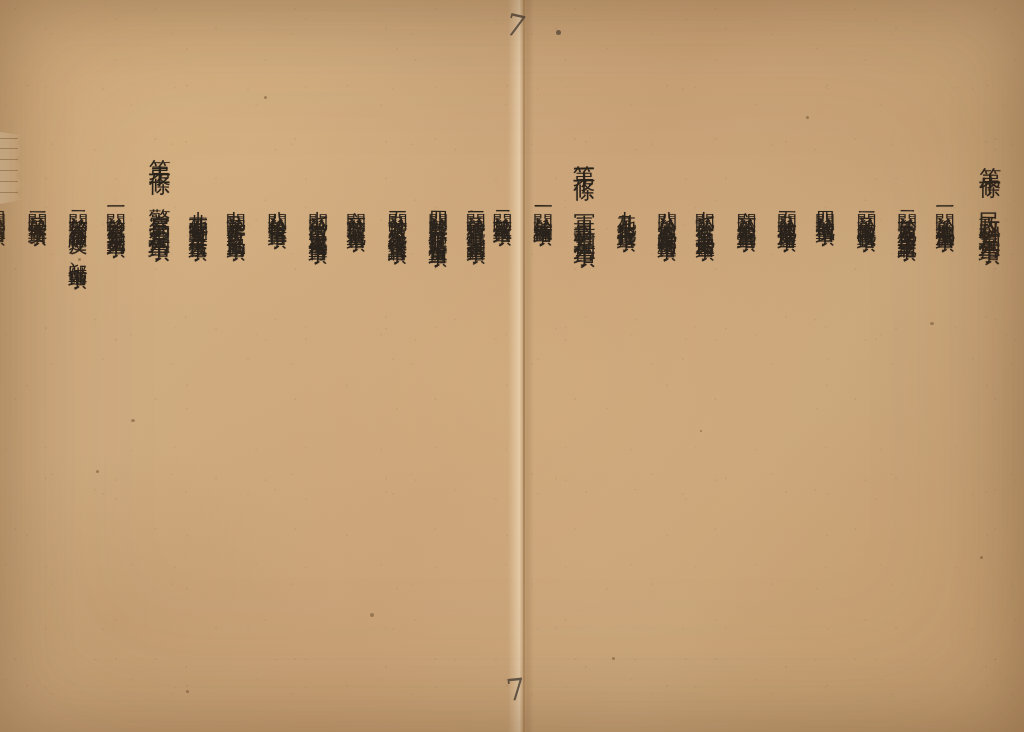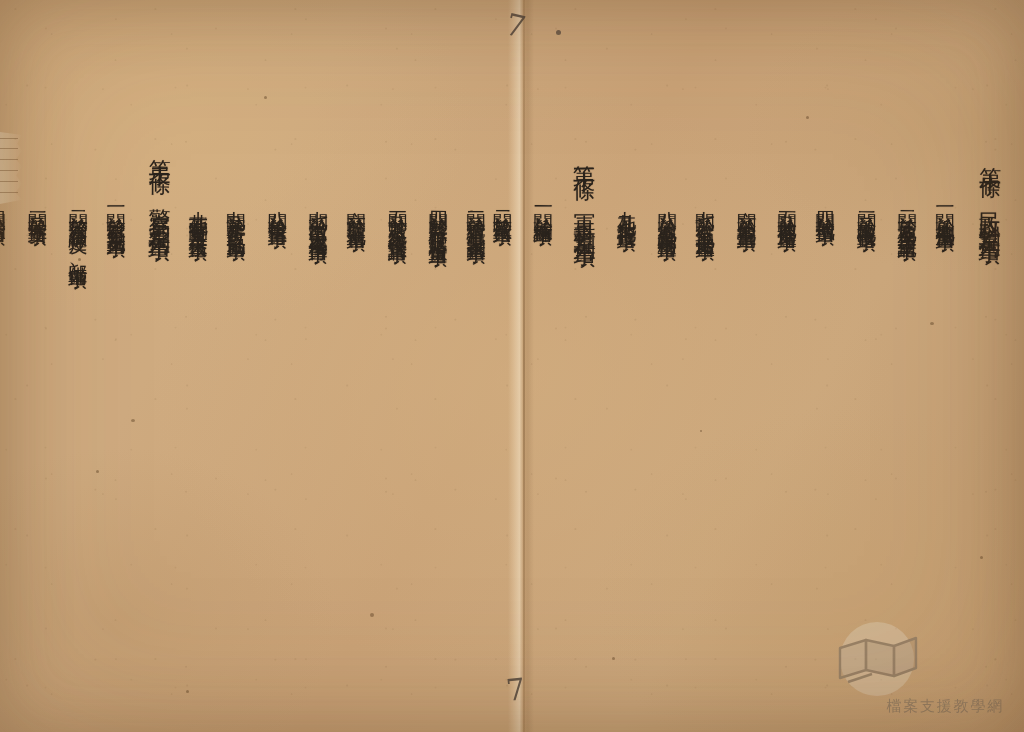--- a/index.html
+++ b/index.html
@@ -263,27 +263,15 @@
   <div class="vtext c-head tilt3" style="left:148px; top:142px; height:340px;">第十二條 警察局掌左列事項。</div>
   <div class="vtext c-item tilt2" style="left:108px; top:196px; height:330px;">一關於警察司掌左列事項。</div>
   <div class="vtext c-item tilt1" style="left:68px;  top:196px; height:350px;">二關於警察訓練違反 邸備事項、</div>
   <div class="vtext c-item tilt3" style="left:28px;  top:196px; height:300px;">三關於保安事項。</div>
   <div class="vtext c-item tilt2" style="left:-12px; top:196px; height:300px;">四關於消防事項。</div>
 
   <div class="pencil nosel" id="folio-top">7</div>
   <div class="pencil" id="folio-dot"></div>
   <div class="pencil nosel" id="folio-bottom">7</div>
 
-  <div id="watermark">
-    <div id="wm-circle"></div>
-    <svg id="wm-book" viewBox="0 0 92 60">
-      <g fill="none" stroke="#6e655a" stroke-width="2.4" stroke-linejoin="round">
-        <path d="M8 46 L8 16 L34 8 L34 38 Z" fill="rgba(160,150,136,0.35)"></path>
-        <path d="M34 38 L34 8 L62 14 L62 44 Z" fill="rgba(140,130,116,0.35)"></path>
-        <path d="M62 44 L62 14 L84 6 L84 36 Z" fill="rgba(120,110,98,0.3)"></path>
-        <path d="M16 50 L40 42"></path>
-      </g>
-    </svg>
-    <div id="wm-text">檔案支援教學網</div>
-  </div>
 
   <div id="vignette"></div>
 </div>
 
 </body></html>

